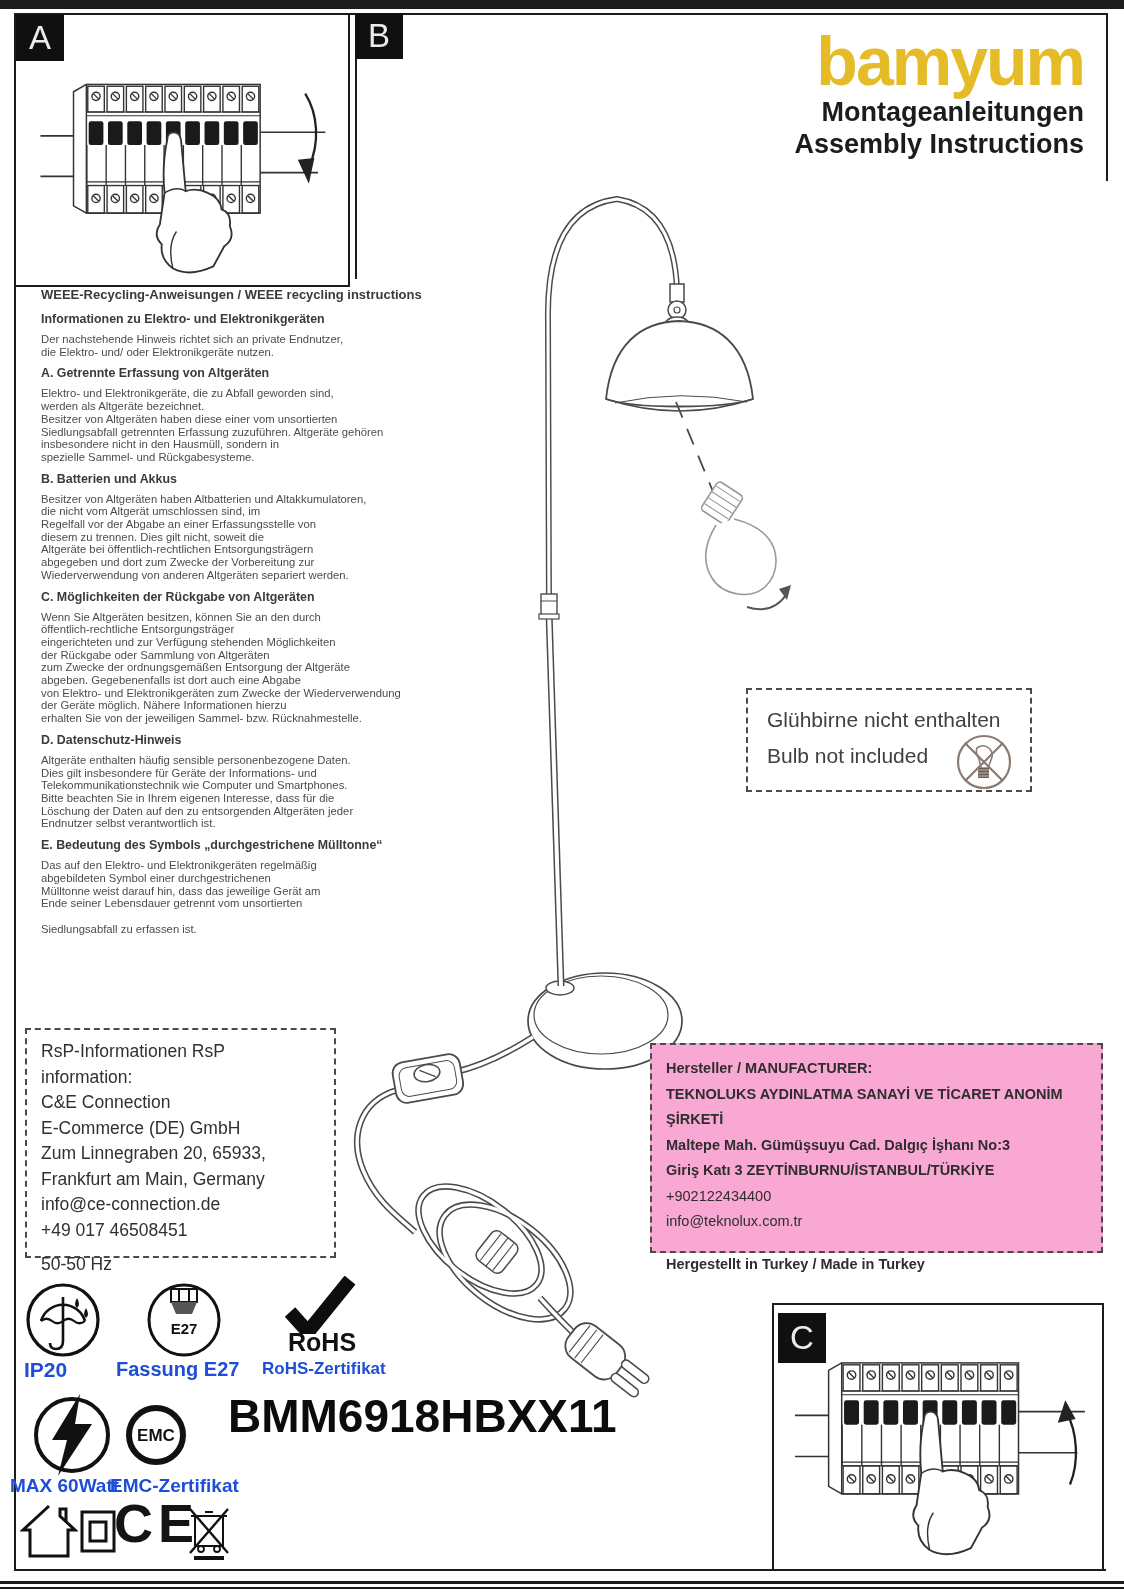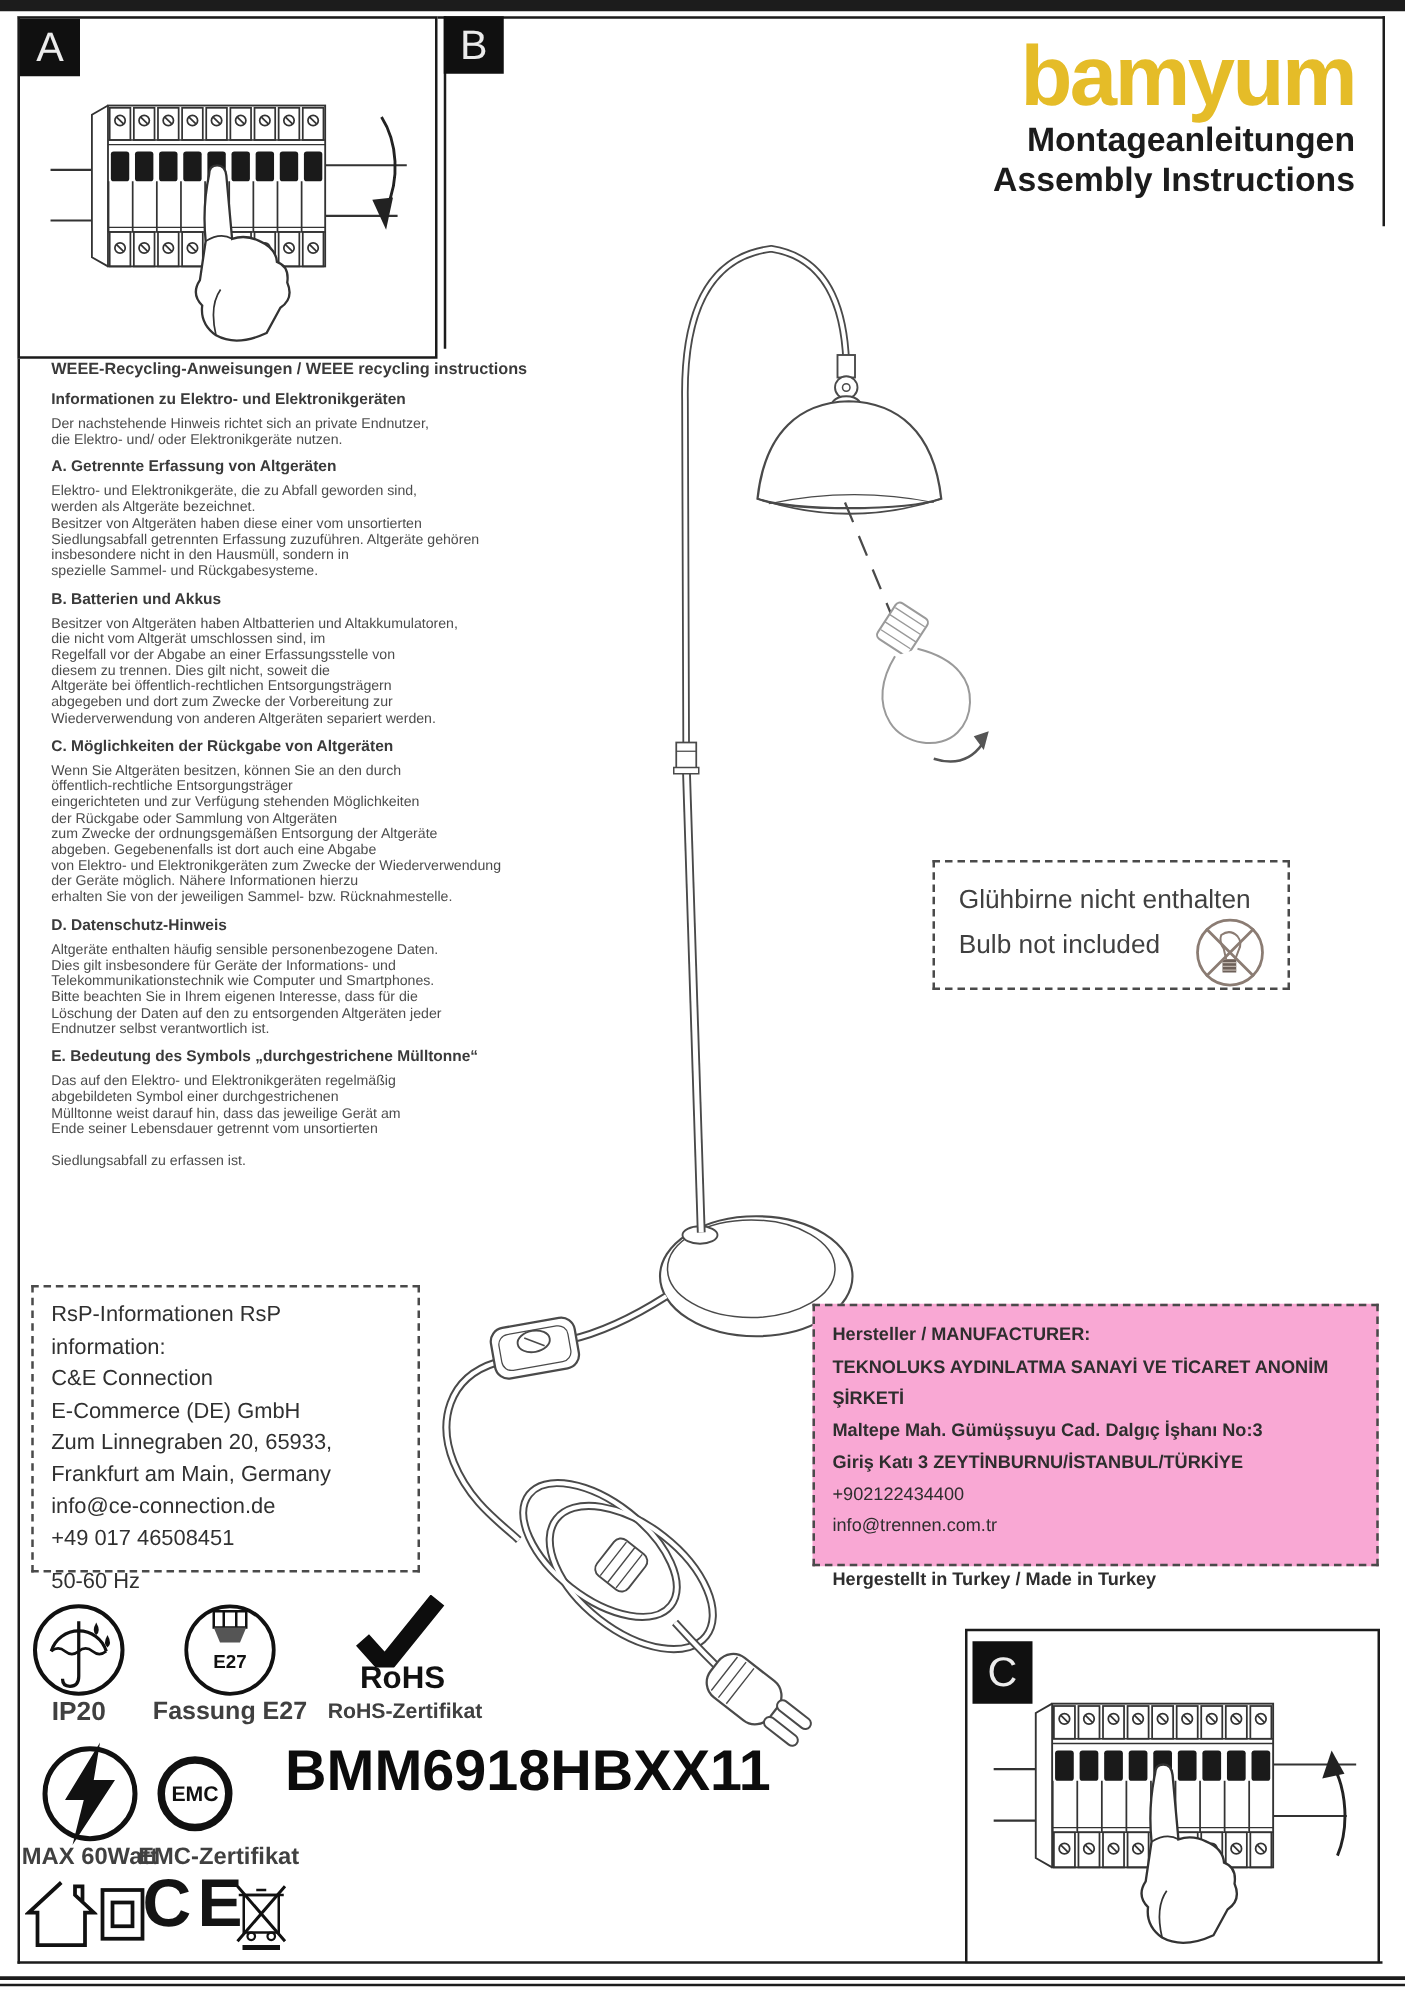--- a/index.html
+++ b/index.html
@@ -34,21 +34,21 @@
   .rsp-line { font-size:17.5px; font-weight:500; color:#303030; line-height:25.5px; }
   .rsp-freq { margin-top:9px; }
 
   .mfr-box { left:650px; top:1043px; width:453px; height:210px; padding:11px 14px; z-index:4; background:#f9a8d4; }
   .m-line { font-size:14.5px; line-height:25.5px; color:#2e2e2e; }
   .m-bold { font-weight:700; }
   .m-med  { font-weight:500; }
   .m-made { font-weight:700; margin-top:17px; }
 
   
-  .cert-label { font-weight:700; color:#404040; text-align:center; z-index:2; }
+  .cert-label { font-weight:700; color:#1d4ed8; z-index:2; }
   .model-code { left:228px; top:1389px; font-size:46px; font-weight:800; color:#0c0c0c; z-index:2; letter-spacing:0; }
   .rohs-word { left:288px; top:1328px; font-size:25px; font-weight:800; color:#111; z-index:2; }
   .ce-mark { left:114px; top:1492px; font-size:54px; font-weight:700; color:#141414; letter-spacing:5px; z-index:2; }
 
   .panel { border:2px solid #1b1b1b; background:#fff; z-index:5; }
   svg text { font-family:"Liberation Sans", sans-serif; }
 </style>
 </head>
 <body>
 
@@ -186,30 +186,30 @@
   </div>
 
   <div class="abs dashed rsp-box">
     <div class="rsp-line">RsP-Informationen RsP information:</div>
     <div class="rsp-line">C&amp;E Connection</div>
     <div class="rsp-line">E-Commerce (DE) GmbH</div>
     <div class="rsp-line">Zum Linnegraben 20, 65933,</div>
     <div class="rsp-line">Frankfurt am Main, Germany</div>
     <div class="rsp-line">info@ce-connection.de</div>
     <div class="rsp-line">+49 017 46508451</div>
-    <div class="rsp-line rsp-freq">50-60 Hz</div>
+    <div class="rsp-line rsp-freq">50-50 Hz</div>
   </div>
 
   <div class="abs dashed mfr-box">
     <div class="m-line m-bold">Hersteller / MANUFACTURER:</div>
     <div class="m-line m-bold">TEKNOLUKS AYDINLATMA SANAYİ VE TİCARET ANONİM ŞİRKETİ</div>
     <div class="m-line m-bold">Maltepe Mah. Gümüşsuyu Cad. Dalgıç İşhanı No:3</div>
     <div class="m-line m-bold">Giriş Katı 3 ZEYTİNBURNU/İSTANBUL/TÜRKİYE</div>
     <div class="m-line m-med">+902122434400</div>
-    <div class="m-line m-med">info@trennen.com.tr</div>
+    <div class="m-line m-med">info@teknolux.com.tr</div>
     <div class="m-line m-made">Hergestellt in Turkey / Made in Turkey</div>
   </div>
 
   <svg class="abs" style="left:0;top:0;z-index:3;pointer-events:none;" width="1124" height="1592" viewBox="0 0 1124 1592" fill="none">
 
     <ellipse cx="605" cy="1021" rx="77" ry="48" fill="#fff" stroke="#4a4a4a" stroke-width="1.7"></ellipse>
     <ellipse cx="601" cy="1015" rx="67" ry="39" stroke="#4a4a4a" stroke-width="1.2"></ellipse>
 
     <path d="M533,1037 C500,1058 473,1068 455,1072" stroke="#4a4a4a" stroke-width="6.5"></path>
     <path d="M533,1037 C500,1058 473,1068 455,1072" stroke="#fff" stroke-width="3.4"></path>

